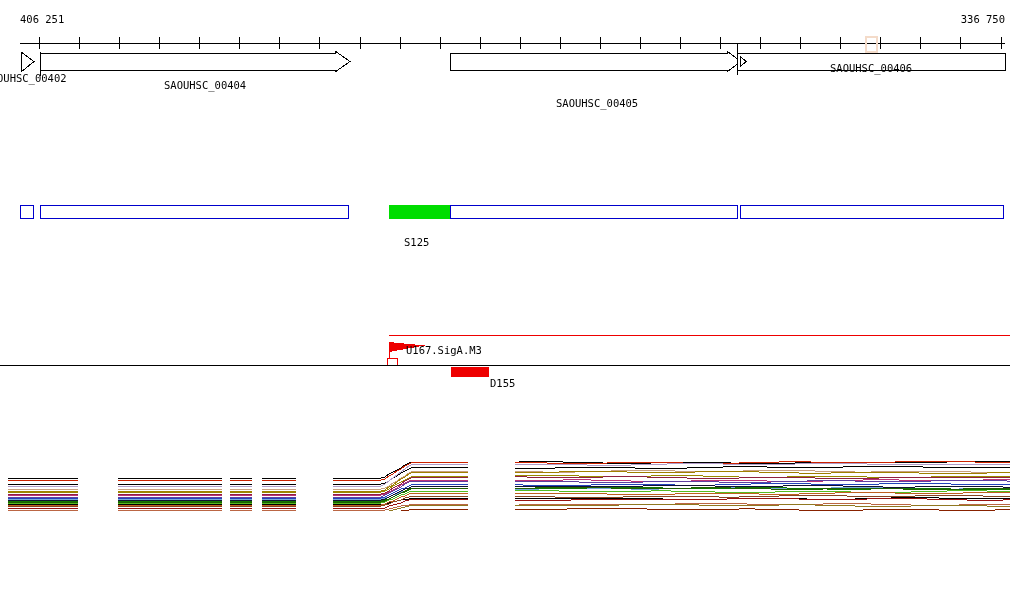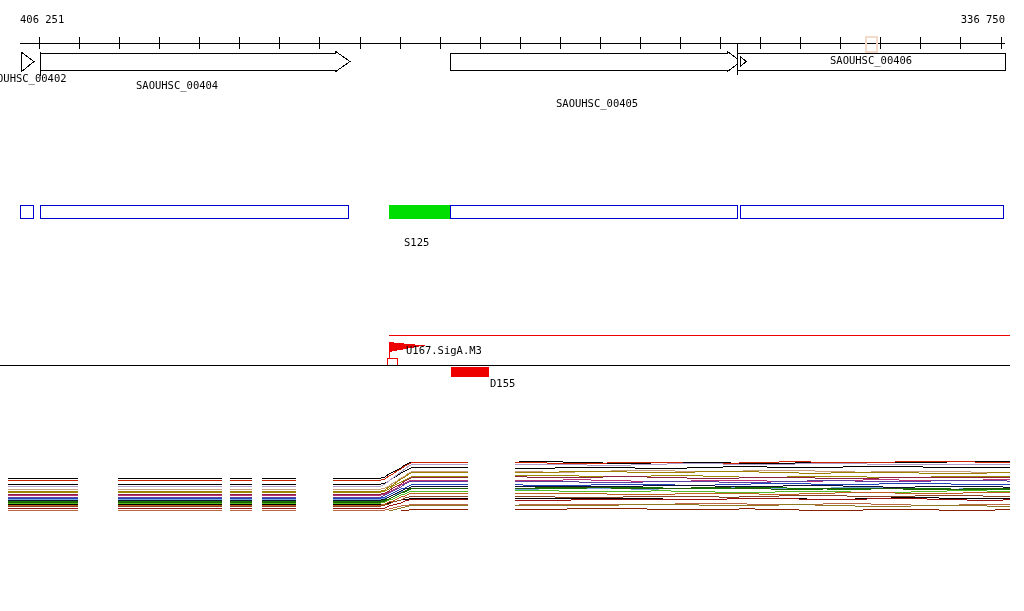--- a/index.html
+++ b/index.html
@@ -336,20 +336,20 @@
         <polyline points="262,592 266,592 270,592 274,592 278,592 282,592 286,592 290,592 294,592 296,592" fill="none" stroke="#803010" stroke-width="1"></polyline>
         <polyline points="333,592 337,592 341,592 345,592 349,592 353,592 357,592 361,592 365,592 369,592 373,592 377,592 381,592 385,592 389,592 393,592 397,592 401,592 405,592 409,592 413,592 417,592 421,592 425,592 429,592 433,592 437,592 441,591 445,590 449,589 453,588 457,587 461,587 465,587 468,587" fill="none" stroke="#803010" stroke-width="1"></polyline>
         <polyline points="515,590 519,590 523,591 527,591 531,591 535,591 539,591 543,591 547,591 551,591 555,591 559,591 563,591 567,591 571,591 575,591 579,591 583,590 587,590 591,590 595,590 599,590 603,590 607,590 611,590 615,590 619,590 623,590 627,590 631,591 635,591 639,591 643,591 647,591 651,591 655,591 659,591 663,591 667,591 671,592 675,592 679,592 683,592 687,592 691,592 695,592 699,592 703,592 707,592 711,591 715,591 719,591 723,591 727,591 731,591 735,591 739,591 743,591 747,591 751,591 755,591 759,591 763,591 767,591 771,591 775,591 779,591 783,591 787,592 791,592 795,592 799,592 803,592 807,592 811,592 815,592 819,592 823,593 827,593 831,593 835,593 839,593 843,593 847,593 851,593 855,593 859,593 863,593 867,593 871,593 875,593 879,593 883,592 887,592 891,592 895,592 899,593 903,593 907,593 911,593 915,593 919,593 923,593 927,593 931,593 935,593 939,594 943,594 947,594 951,594 955,594 959,594 963,595 967,595 971,595 975,595 979,595 983,595 987,595 991,595 995,595 999,595 1003,595 1007,595 1010,595" fill="none" stroke="#803010" stroke-width="1"></polyline>
       </g>
     </svg>
 
   <span class="lbl" style="left:20px;top:13px">406 251</span>
   <span class="lbl" style="right:19px;top:13px">336 750</span>
 
   <span class="lbl" style="left:-3px;top:72px">OUHSC_00402</span>
-  <span class="lbl" style="left:136px;top:79px">SAOUHSC_00404</span>
+  <span class="lbl" style="left:164px;top:79px">SAOUHSC_00404</span>
   <span class="lbl" style="left:556px;top:97px">SAOUHSC_00405</span>
-  <span class="lbl" style="left:830px;top:54px">SAOUHSC_00406</span>
+  <span class="lbl" style="left:830px;top:62px">SAOUHSC_00406</span>
 
   <span class="lbl" style="left:404px;top:236px">S125</span>
   <span class="lbl" style="left:406px;top:344px">U167.SigA.M3</span>
   <span class="lbl" style="left:490px;top:377px">D155</span>
 </div>
 
 </body></html>

